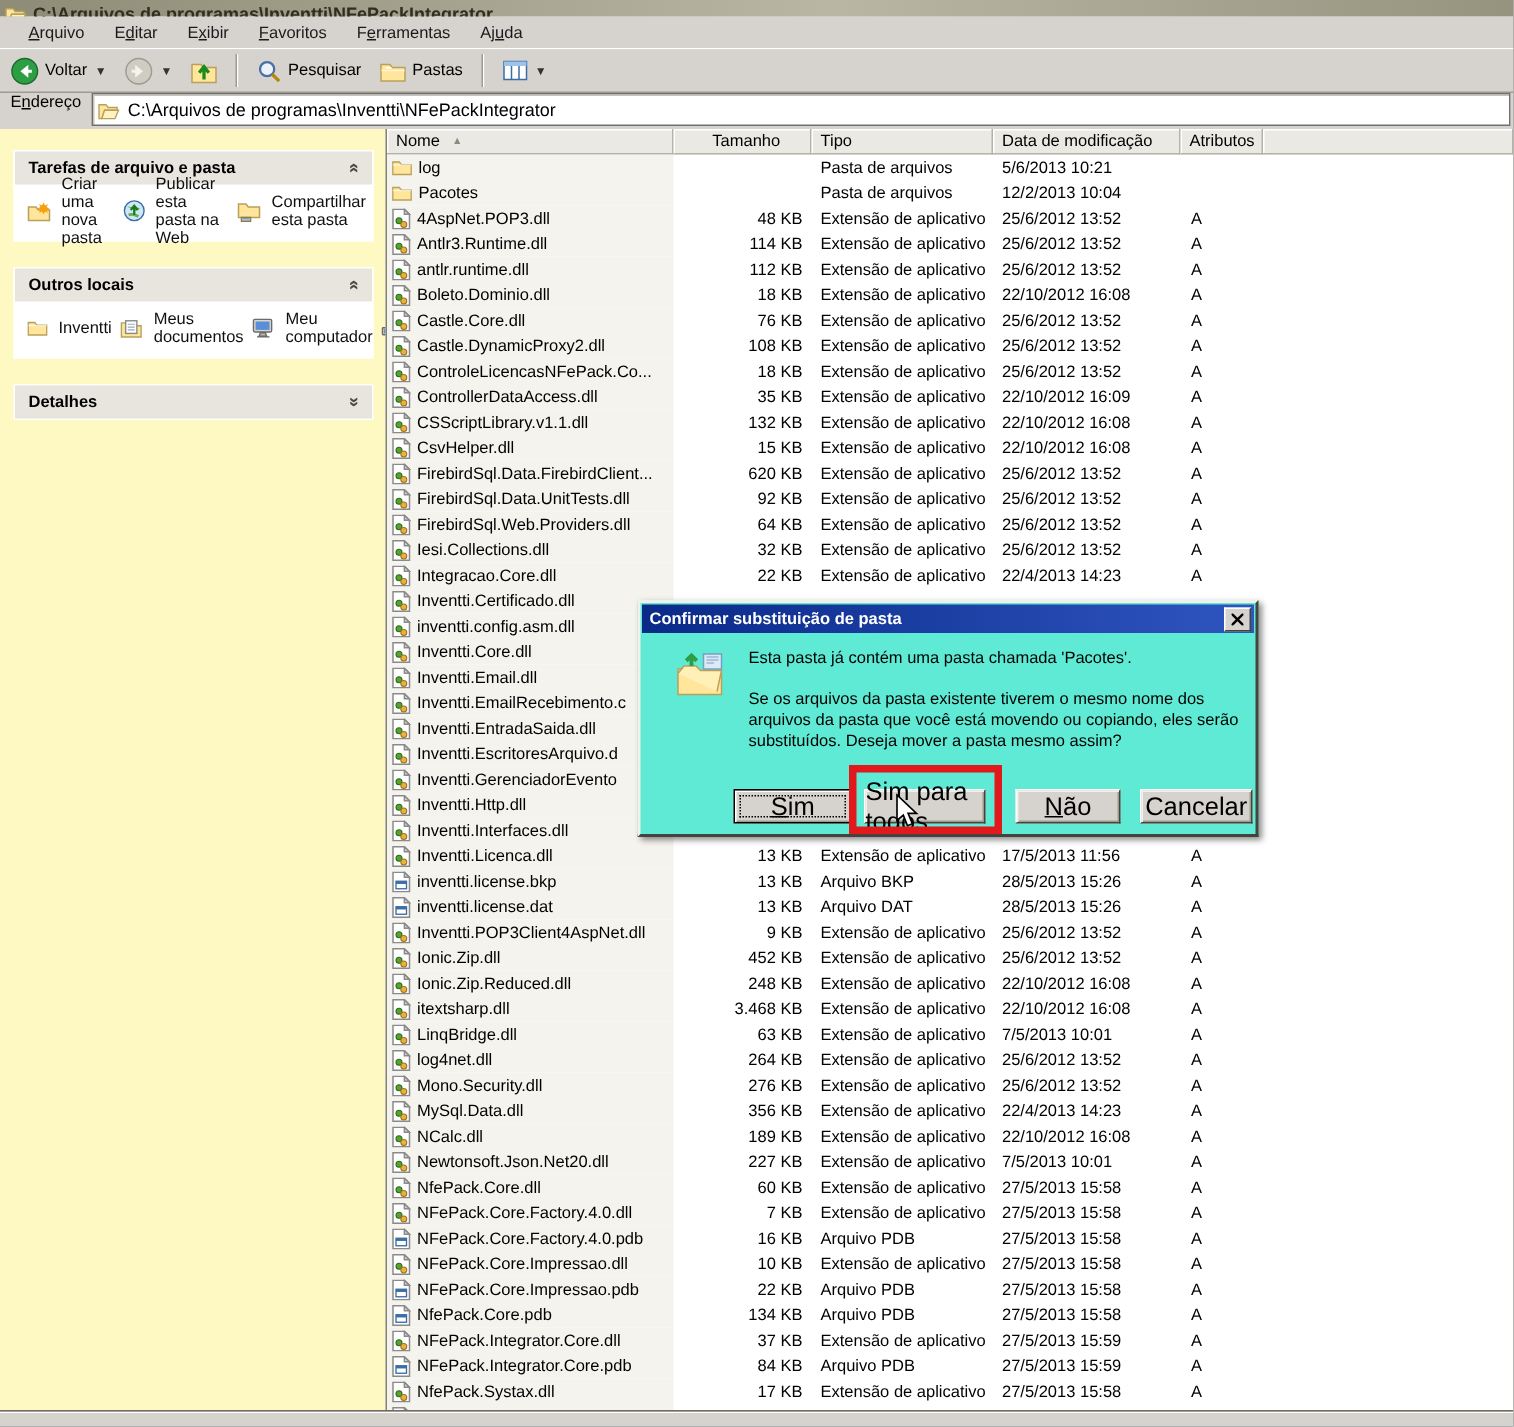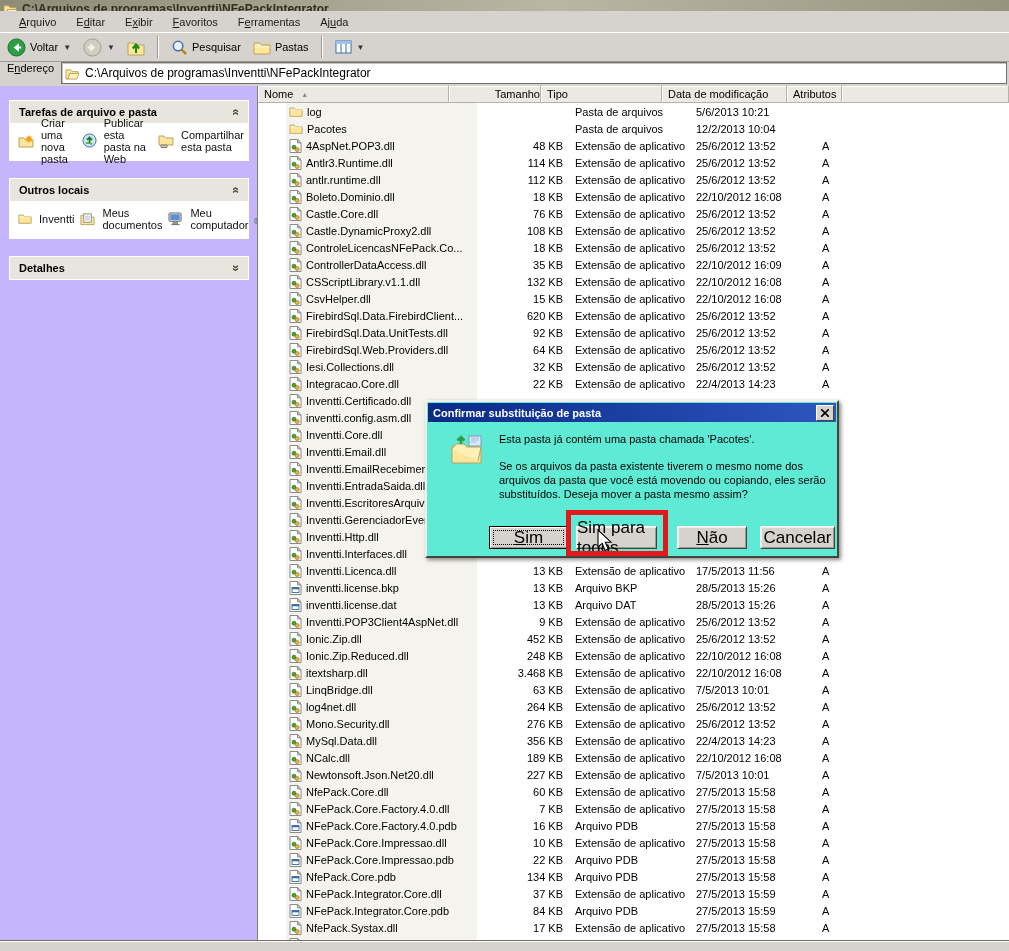--- a/index.html
+++ b/index.html
@@ -30,42 +30,42 @@
   .addressbar{height:25px;display:flex;align-items:flex-start;gap:7px;padding:0 2px 0 7px;
               background:#d6d3ce;border-bottom:2px solid #0ea5e9;}
   .address-input{flex:1;height:20px;background:#fff;border:1px solid #707070;
                  box-shadow:inset 1px 1px 0 #c6c3bb;display:flex;align-items:center;gap:5px;
                  padding-left:3px;font-size:12px;}
 
   
   .main{position:absolute;top:86px;left:0;right:0;bottom:10px;display:flex;}
 
   
-  .sidebar{width:257px;background:#c4b5fd;padding:14px 8px 0 9px;box-sizing:border-box;flex:none;}
+  .sidebar{width:257px;background:#fef9c3;padding:14px 8px 0 9px;box-sizing:border-box;flex:none;}
   .panel{border:1px solid #fff;background:#fff;margin-bottom:17px;}
   .panel-header{height:22px;background:#e7e5de;display:flex;align-items:center;
                 justify-content:space-between;padding:0 8px 0 9px;font-weight:bold;font-size:11px;}
   .chev{display:inline-block;transform:rotate(90deg);font-weight:bold;color:#4c4a40;font-size:12px;}
   .panel-body{padding:9px 4px 11px 8px;display:flex;gap:6px;}
   .panel-item{display:flex;align-items:center;gap:7px;height:17px;color:#101010;}
 
   
   .filearea{flex:1;background:#fff;overflow:hidden;border-left:1px solid #84826f;display:flex;flex-direction:column;}
   .listheader{display:flex;height:17px;flex:none;}
   .hcell{box-sizing:border-box;background:#ebe9e3;border-right:1px solid #b5b2a8;border-bottom:1px solid #b5b2a8;
          box-shadow:inset 1px 1px 0 #fff;padding:0 6px;display:flex;align-items:center;
          white-space:nowrap;overflow:hidden;}
   .sort-arrow{font-size:7px;color:#8c8a7e;margin-left:8px;}
   .c-name{width:191px;flex:none;}
-  .c-size{width:92px;flex:none;justify-content:flex-end;text-align:right;padding-right:0;}
+  .c-size{width:92px;flex:none;justify-content:center;text-align:right;padding-right:0;}
   .c-type{width:121px;flex:none;}
   .c-date{width:125px;flex:none;}
   .c-attr{width:55px;flex:none;}
   .c-fill{flex:1;}
-  #file-rows{flex:1;overflow:hidden;margin-left:28px;}
+  #file-rows{flex:1;overflow:hidden;}
   .row{display:flex;height:17px;align-items:center;}
   .cell{box-sizing:border-box;white-space:nowrap;overflow:hidden;padding:0 6px;height:17px;
         display:flex;align-items:center;}
   .cell.c-name{background:#f4f3ee;padding:0 2px 0 3px;gap:4px;}
   .cell.c-size{justify-content:flex-end;}
   .cell.c-attr{padding-left:7px;}
 
   
   .dialog{position:absolute;left:425px;top:400px;width:414px;height:158px;background:#5eead4;
           box-sizing:border-box;border:2px solid;border-color:#f2f0eb #45443c #45443c #f2f0eb;

